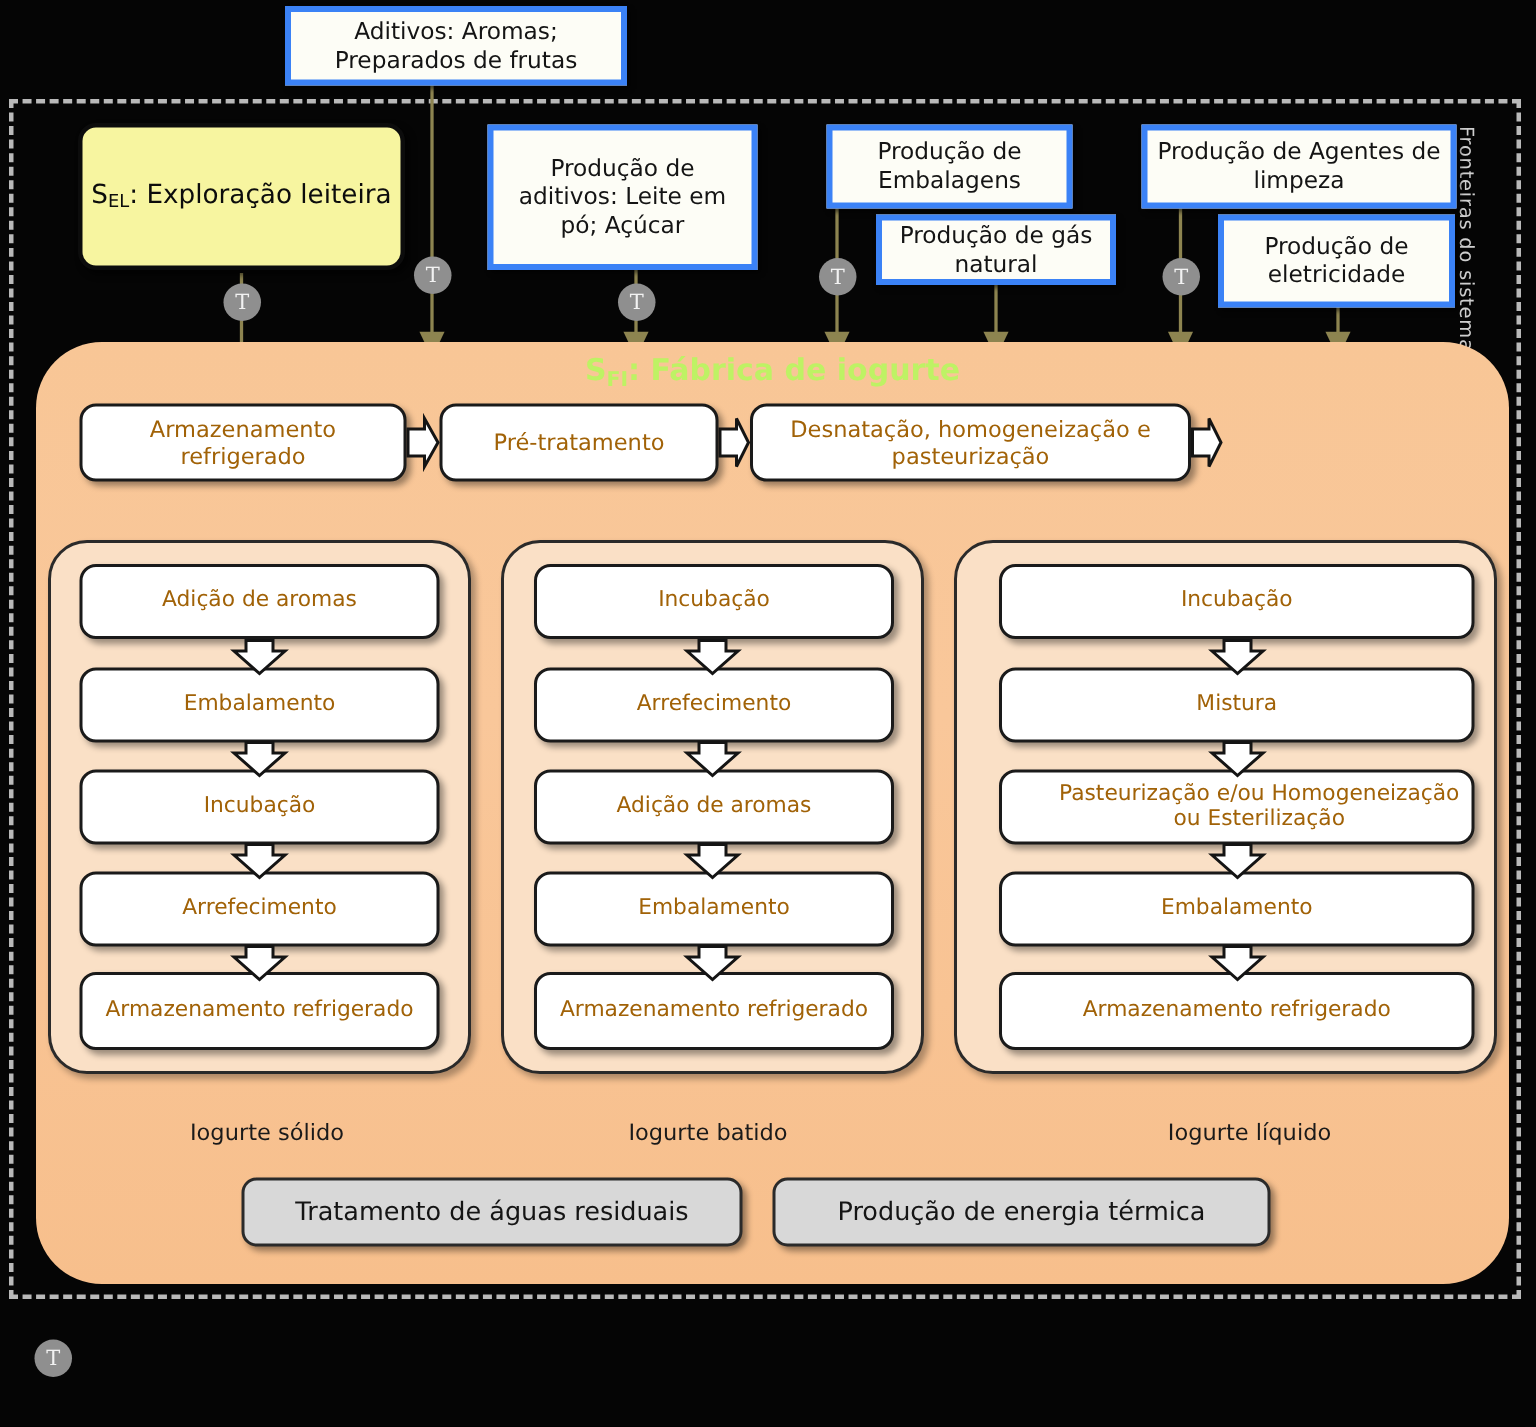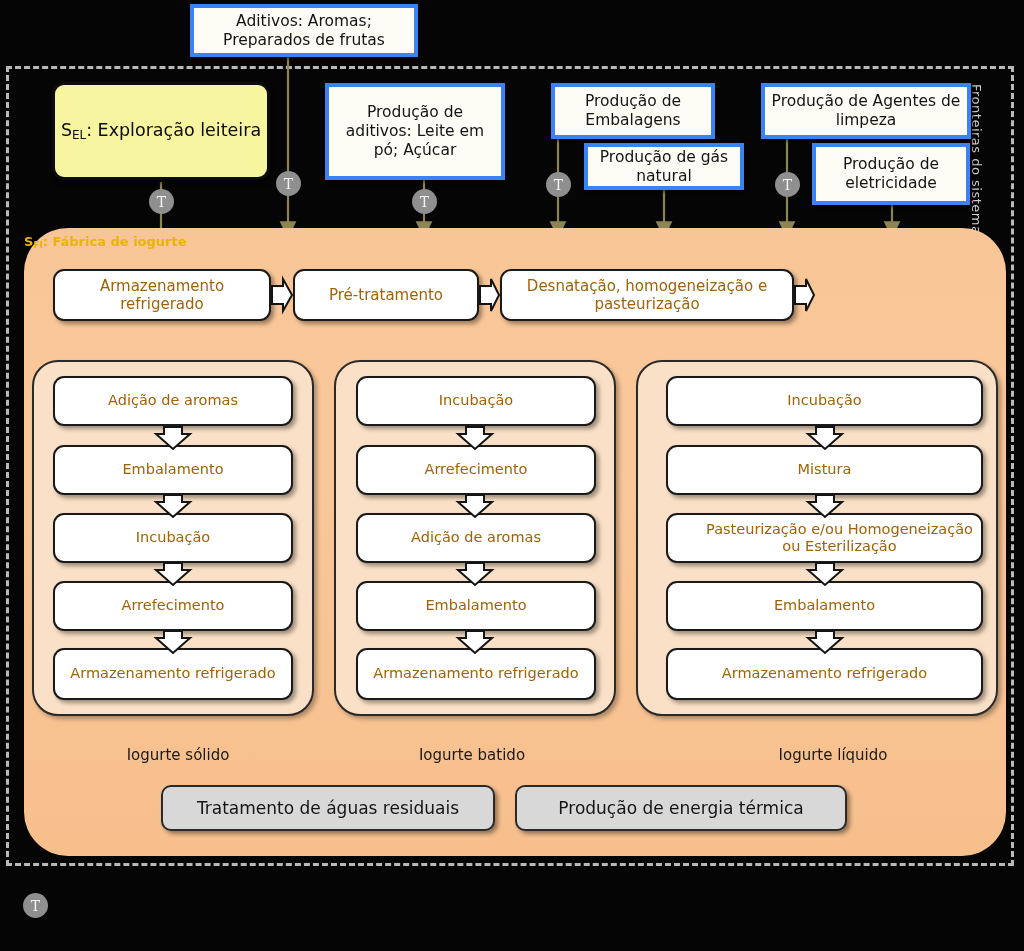--- a/index.html
+++ b/index.html
@@ -25,22 +25,22 @@
   
   .farmbox{position:absolute;background:#f7f5a0;border:3px solid #0c0c0c;
            border-radius:12px;box-sizing:border-box;display:flex;align-items:center;
            justify-content:center;text-align:center;font-size:17.5px;line-height:1.25;
            color:#0c0c0c;box-shadow:3px 3px 4px rgba(0,0,0,.6);}
 
   
   .factory{position:absolute;left:24px;top:228px;width:982px;height:628px;
            background:linear-gradient(180deg,#f8c696 0%,#f9c79a 40%,#f7bf8c 100%);
            border-radius:44px;box-sizing:border-box;}
-  .factory-title{position:absolute;left:24px;top:234px;width:982px;
-           font-size:13px;font-weight:600;color:#eab308;}
+  .factory-title{position:absolute;left:24px;top:234px;width:982px;text-align:center;
+           font-size:20px;font-weight:600;color:#bef264;}
 
   
   .pbox{position:absolute;background:#ffffff;border:2px solid #1a1a1a;border-radius:11px;
         box-sizing:border-box;display:flex;align-items:center;justify-content:center;
         text-align:center;font-size:15px;line-height:1.2;color:#a16207;padding:2px 6px;
         box-shadow:3px 3px 4px rgba(0,0,0,.38);}
   .pbox.small{font-size:14.5px;}
 
   
   .col{position:absolute;background:#fae0c6;border:2px solid #2a2a2a;border-radius:26px;

